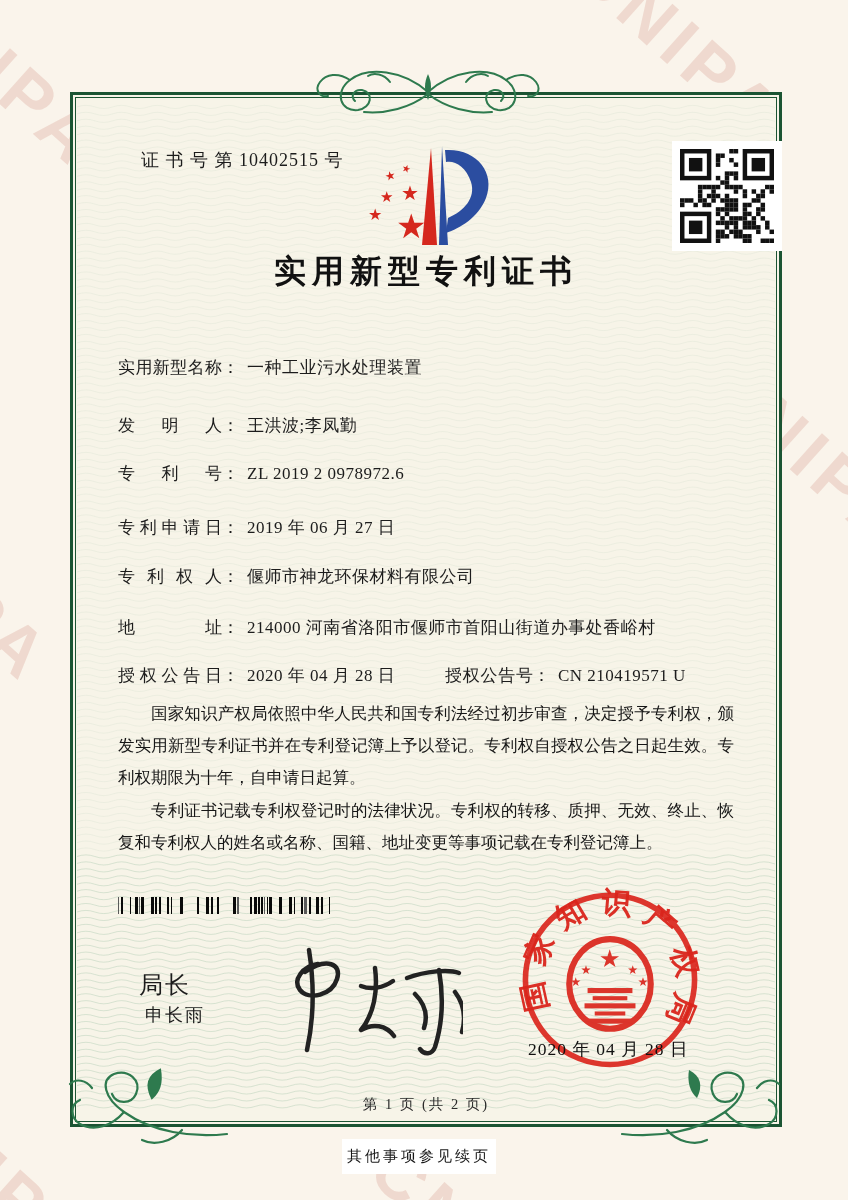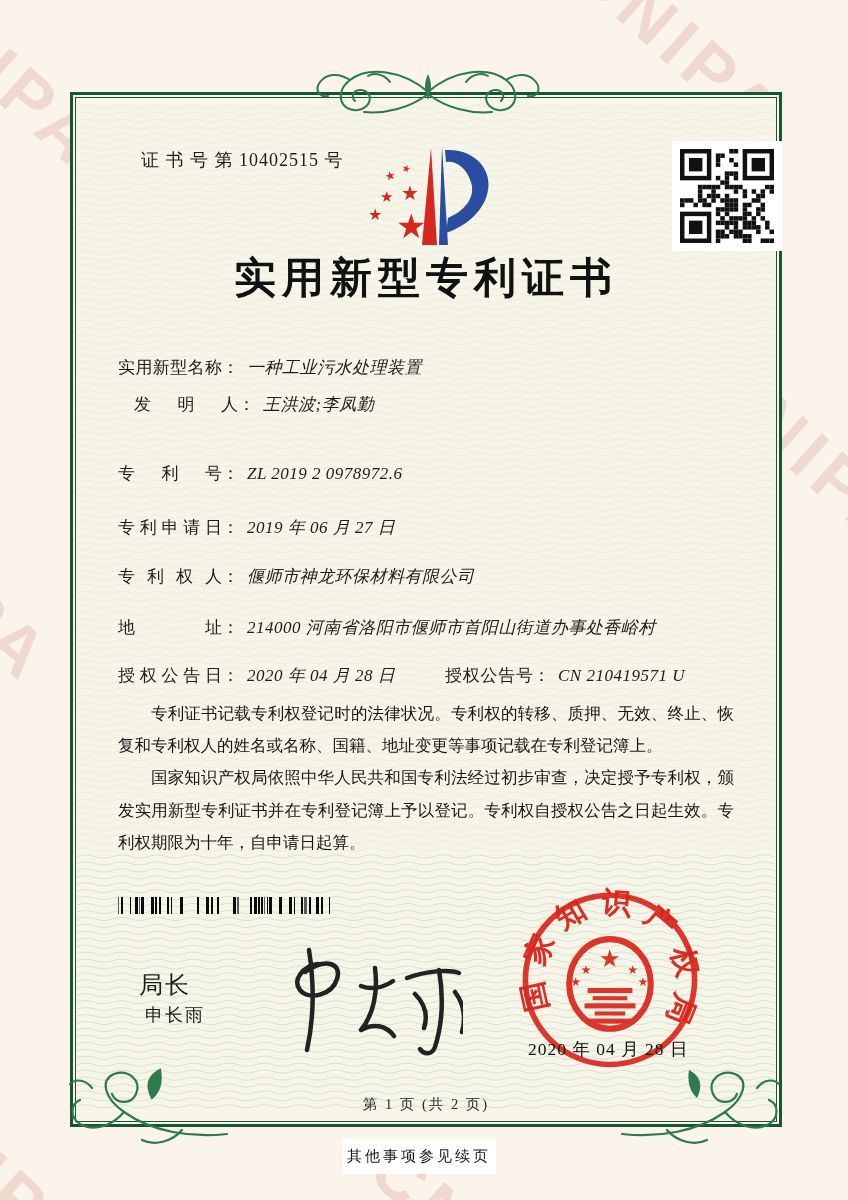--- a/index.html
+++ b/index.html
@@ -30,30 +30,30 @@
   .cert-no{
     position:absolute;left:118px;top:148px;font-size:18px;letter-spacing:1px;margin-left:23px;
   }
   .logo{position:absolute;left:338px;top:138px;width:170px;height:112px;}
   .qr-box{
     position:absolute;left:672px;top:141px;width:110px;height:110px;background:#fff;
     display:flex;align-items:center;justify-content:center;
   }
   .title{
     position:absolute;left:70px;top:250px;width:712px;text-align:center;
-    font-size:42px;font-weight:700;letter-spacing:6px;color:#111;
+    font-size:32px;font-weight:700;letter-spacing:6px;color:#111;
   }
   
   .frow{position:absolute;left:118px;width:620px;font-size:17px;white-space:nowrap;}
   .flabel{
     display:inline-block;width:104px;text-align:justify;text-align-last:justify;
     vertical-align:top;
   }
   .fcolon{display:inline-block;margin-right:8px;}
-  .fvalue{letter-spacing:0.5px;font-style:italic;}
+  .fvalue{letter-spacing:0.5px;}
   .grant-pair2{position:absolute;left:327px;top:0;white-space:nowrap;}
   .grant-pair2 .flabel{width:88px;}
   
   .bodytext{
     position:absolute;left:118px;top:698px;width:616px;
     font-size:16.5px;line-height:1.95;text-align:justify;color:#161616;
   }
   .bodytext p{margin:0;text-indent:2em;}
   
   .barcode{position:absolute;left:118px;top:897px;width:222px;height:17px;}
@@ -426,21 +426,21 @@
         <rect x="4.476190476190476" y="67.14285714285714" width="22.38095238095238" height="22.38095238095238" fill="#fff"></rect>
         <rect x="8.952380952380953" y="71.61904761904762" width="13.428571428571429" height="13.428571428571429" fill="#111"></rect>
       </svg>
   </div>
 
   <div class="title">实用新型专利证书</div>
 
   <div class="frow" style="top:356px;">
     <span class="flabel">实用新型名称</span><span class="fcolon">：</span><span class="fvalue">一种工业污水处理装置</span>
   </div>
-  <div class="frow" style="top:393px;margin-left:16px;">
+  <div class="frow" style="top:414px;">
     <span class="flabel">发明人</span><span class="fcolon">：</span><span class="fvalue">王洪波;李凤勤</span>
   </div>
   <div class="frow" style="top:462px;">
     <span class="flabel">专利号</span><span class="fcolon">：</span><span class="fvalue">ZL 2019 2 0978972.6</span>
   </div>
   <div class="frow" style="top:516px;">
     <span class="flabel">专利申请日</span><span class="fcolon">：</span><span class="fvalue">2019 年 06 月 27 日</span>
   </div>
   <div class="frow" style="top:565px;">
     <span class="flabel">专利权人</span><span class="fcolon">：</span><span class="fvalue">偃师市神龙环保材料有限公司</span>
@@ -449,22 +449,22 @@
     <span class="flabel">地址</span><span class="fcolon">：</span><span class="fvalue">214000 河南省洛阳市偃师市首阳山街道办事处香峪村</span>
   </div>
   <div class="frow" style="top:664px;">
     <span class="flabel">授权公告日</span><span class="fcolon">：</span><span class="fvalue">2020 年 04 月 28 日</span>
     <span class="grant-pair2">
       <span class="flabel">授权公告号</span><span class="fcolon">：</span><span class="fvalue">CN 210419571 U</span>
     </span>
   </div>
 
   <div class="bodytext">
+    <p>国家知识产权局依照中华人民共和国专利法经过初步审查，决定授予专利权，颁发实用新型专利证书并在专利登记簿上予以登记。专利权自授权公告之日起生效。专利权期限为十年，自申请日起算。</p>
     <p>专利证书记载专利权登记时的法律状况。专利权的转移、质押、无效、终止、恢复和专利权人的姓名或名称、国籍、地址变更等事项记载在专利登记簿上。</p>
-    <p>国家知识产权局依照中华人民共和国专利法经过初步审查，决定授予专利权，颁发实用新型专利证书并在专利登记簿上予以登记。专利权自授权公告之日起生效。专利权期限为十年，自申请日起算。</p>
   </div>
 
   <svg id="barcode-svg" class="barcode" viewBox="0 0 222 17" preserveAspectRatio="none">
       <rect x="0" y="0" width="1" height="17" fill="#5a5a5a"></rect>
       <rect x="3" y="0" width="2" height="17" fill="#0a0a0a"></rect>
       <rect x="12" y="0" width="1" height="17" fill="#0a0a0a"></rect>
       <rect x="17" y="0" width="3" height="17" fill="#0a0a0a"></rect>
       <rect x="21" y="0" width="1" height="17" fill="#5a5a5a"></rect>
       <rect x="23" y="0" width="3" height="17" fill="#0a0a0a"></rect>
       <rect x="33" y="0" width="3" height="17" fill="#0a0a0a"></rect>

